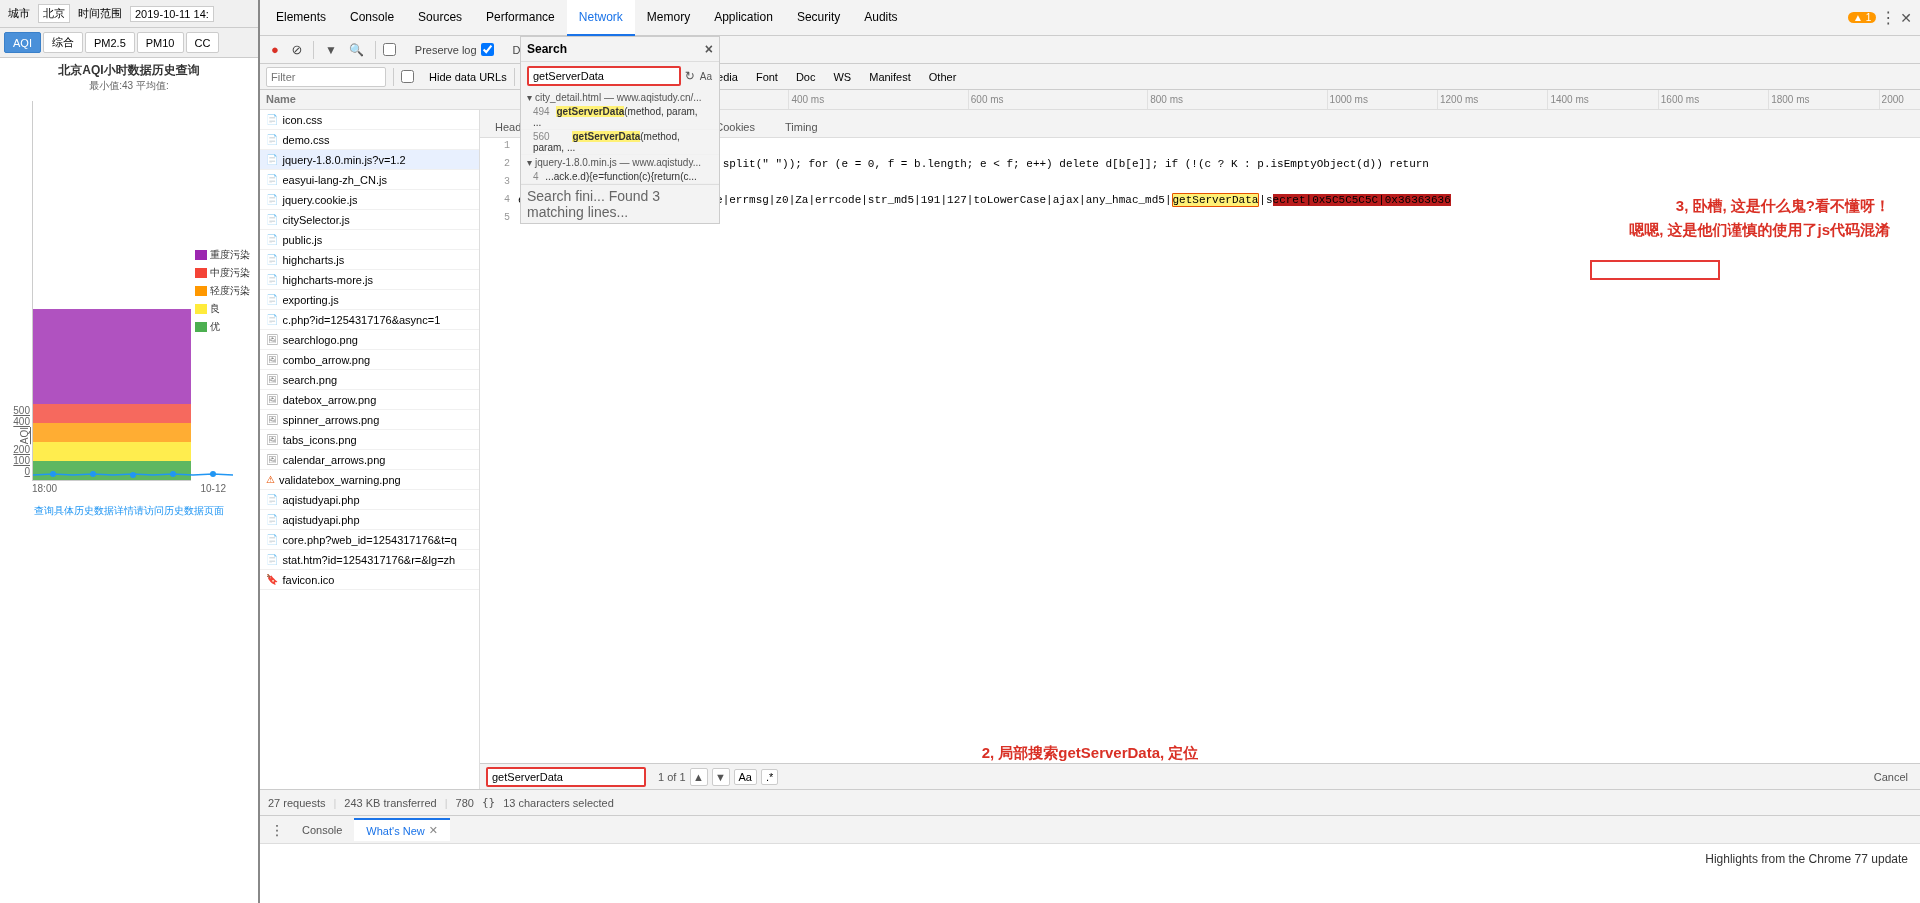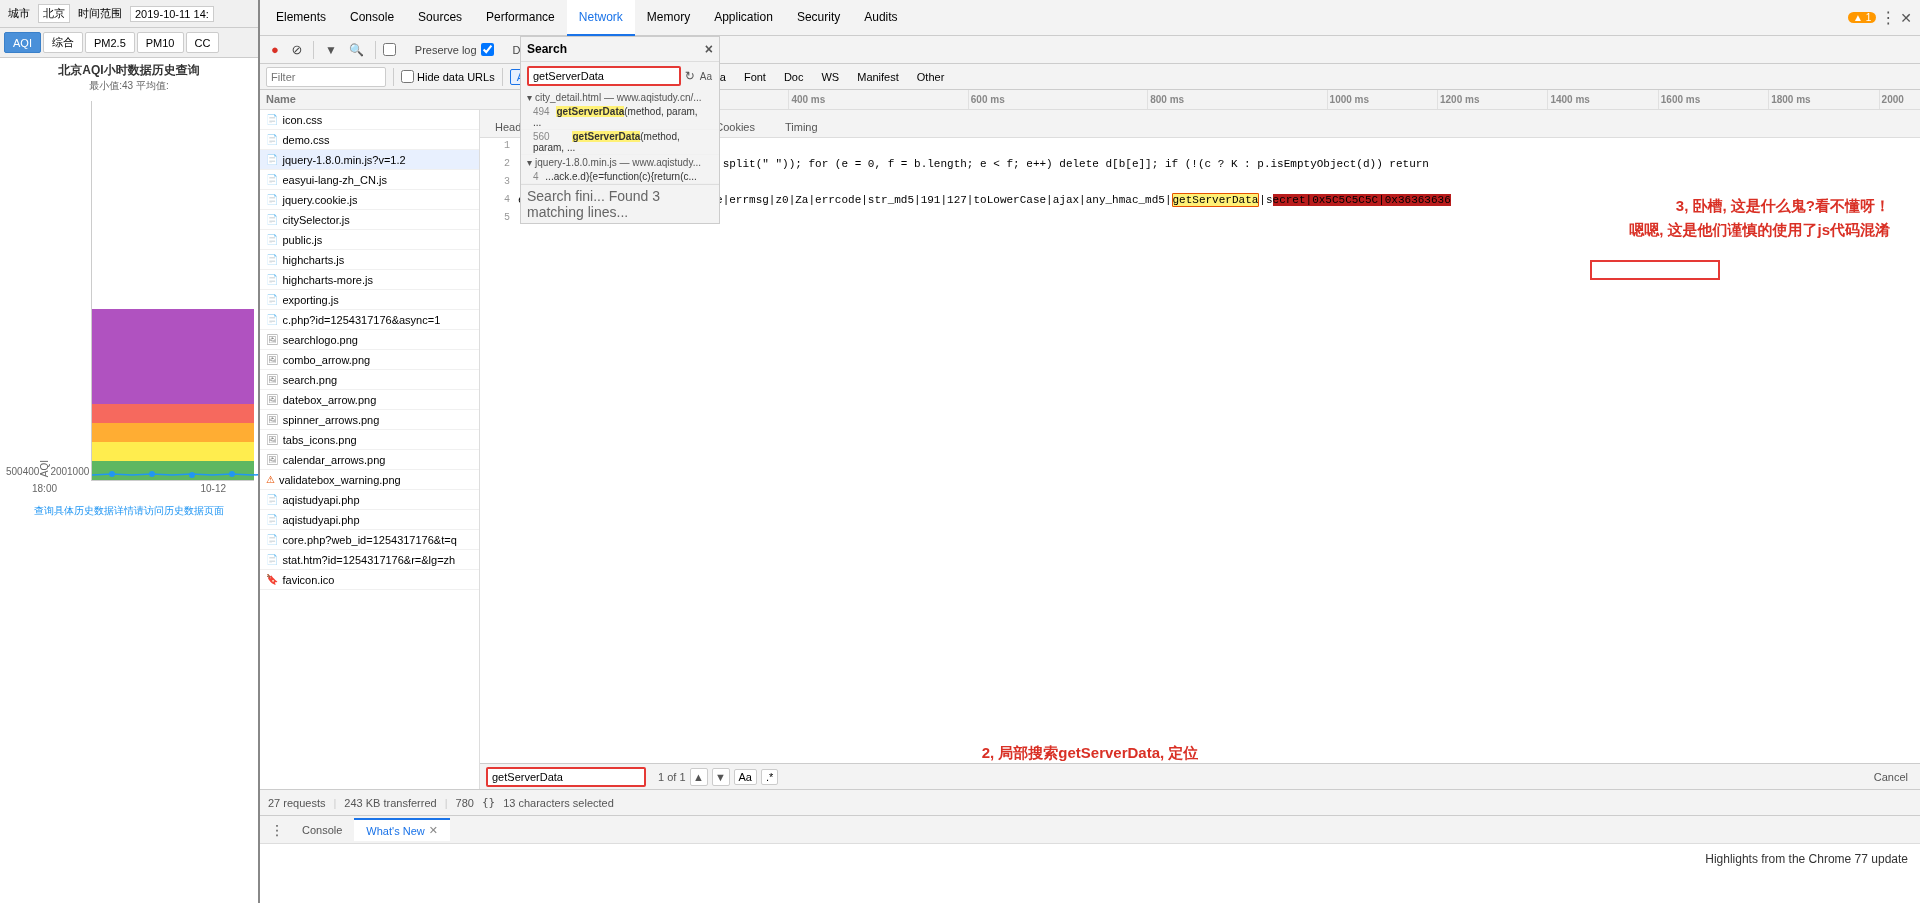--- a/index.html
+++ b/index.html
@@ -89,35 +89,35 @@
       cursor: pointer;
       font-size: 11px;
       background: transparent;
     }
     .filter-row .filter-btn.active {
       background: #e8f0fe;
       color: #1a73e8;
       border-color: #1a73e8;
     }
     .filter-row .hide-data-urls {
-      display: flex; align-items: center; gap: 3px;
+      display: flex; align-items: center; gap: 15px;
     }
 
     
     .timeline-header {
       display: flex;
       background: #f3f3f3;
       border-bottom: 1px solid #ddd;
       height: 20px;
       font-size: 10px;
       color: #777;
     }
     .timeline-name-col { width: 280px; min-width: 280px; padding: 3px 6px; border-right: 1px solid #ddd; font-size: 11px; font-weight: bold; }
     .timeline-ticks { flex: 1; display: flex; position: relative; overflow: hidden; }
-    .timeline-tick { position: absolute; top: 0; bottom: 0; border-left: 1px solid #e0e0e0; padding-left: 2px; display: flex; align-items: center; font-size: 10px; color: #888; font-weight: bold; }
+    .timeline-tick { position: absolute; top: 0; bottom: 0; border-left: 1px solid #e0e0e0; padding-left: 2px; display: flex; align-items: center; font-size: 10px; color: #888; }
 
     
     .network-list {
       width: 220px;
       min-width: 220px;
       border-right: 1px solid #ddd;
       overflow-y: auto;
       background: #fff;
       font-size: 11px;
     }
@@ -403,21 +403,21 @@
     <button style="padding:2px 8px; font-size:11px; background:#fff; border:1px solid #ccc; cursor:pointer; border-radius:2px;">PM2.5</button>
     <button style="padding:2px 8px; font-size:11px; background:#fff; border:1px solid #ccc; cursor:pointer; border-radius:2px;">PM10</button>
     <button style="padding:2px 8px; font-size:11px; background:#fff; border:1px solid #ccc; cursor:pointer; border-radius:2px;">CC</button>
   </div>
   <div style="padding:4px 8px;">
     <div style="font-size:12px; font-weight:bold; text-align:center; color:#333;">北京AQI小时数据历史查询</div>
     <div style="font-size:10px; text-align:center; color:#666; margin-bottom:4px;">最小值:43 平均值:</div>
   </div>
 
   <div style="display:flex; height:380px; padding:0 4px;">
-    <div style="display:flex; flex-direction:row; justify-content:flex-end; padding:4px 2px; font-size:10px; color:#666; align-items:flex-end; min-width:28px;">
+    <div style="display:flex; flex-direction:column; justify-content:flex-end; padding:4px 2px; font-size:10px; color:#666; align-items:flex-end; min-width:28px;text-decoration:underline;">
       <span>500</span>
       <span>400</span>
       <span style="writing-mode:vertical-rl; transform:rotate(180deg); font-size:10px; color:#666;">AQI</span>
       <span>200</span>
       <span>100</span>
       <span>0</span>
     </div>
     <div style="flex:1; position:relative; border-left:1px solid #ccc; border-bottom:1px solid #ccc;">
 
       <div style="position:absolute; bottom:20%; left:0; right:0; height:25%; background:#9c27b0; opacity:0.8;"></div>
@@ -431,20 +431,42 @@
           <polyline points="0,5 20,4 40,5 60,4 80,5 100,4 120,5 140,4 160,5 180,4 200,5" fill="none" stroke="#2196f3" stroke-width="1.5"></polyline>
           <circle cx="20" cy="4" r="3" fill="#2196f3"></circle>
           <circle cx="60" cy="4" r="3" fill="#2196f3"></circle>
           <circle cx="100" cy="5" r="3" fill="#2196f3"></circle>
           <circle cx="140" cy="4" r="3" fill="#2196f3"></circle>
           <circle cx="180" cy="4" r="3" fill="#2196f3"></circle>
         </svg>
       </div>
     </div>
 
+    <div style="display:flex; flex-direction:column; justify-content:center; gap:4px; padding:4px; font-size:10px; color:#333;">
+      <div style="display:flex; align-items:center; gap:3px;">
+          <div style="width:12px;height:10px;background:#9c27b0;"></div>
+          <span>重度污染</span>
+        </div>
+      <div style="display:flex; align-items:center; gap:3px;">
+          <div style="width:12px;height:10px;background:#f44336;"></div>
+          <span>中度污染</span>
+        </div>
+      <div style="display:flex; align-items:center; gap:3px;">
+          <div style="width:12px;height:10px;background:#ff9800;"></div>
+          <span>轻度污染</span>
+        </div>
+      <div style="display:flex; align-items:center; gap:3px;">
+          <div style="width:12px;height:10px;background:#ffeb3b;"></div>
+          <span>良</span>
+        </div>
+      <div style="display:flex; align-items:center; gap:3px;">
+          <div style="width:12px;height:10px;background:#4caf50;"></div>
+          <span>优</span>
+        </div>
+    </div>
   </div>
   <div style="display:flex; justify-content:space-between; padding:2px 32px; font-size:10px; color:#666;">
     <span>18:00</span>
     <span>10-12</span>
   </div>
   <div style="padding:4px 8px; font-size:10px; color:#2196f3; text-align:center; margin-top:4px;">
     <span>查询具体历史数据详情请访问历史数据页面</span>
   </div>
 
 </div>

